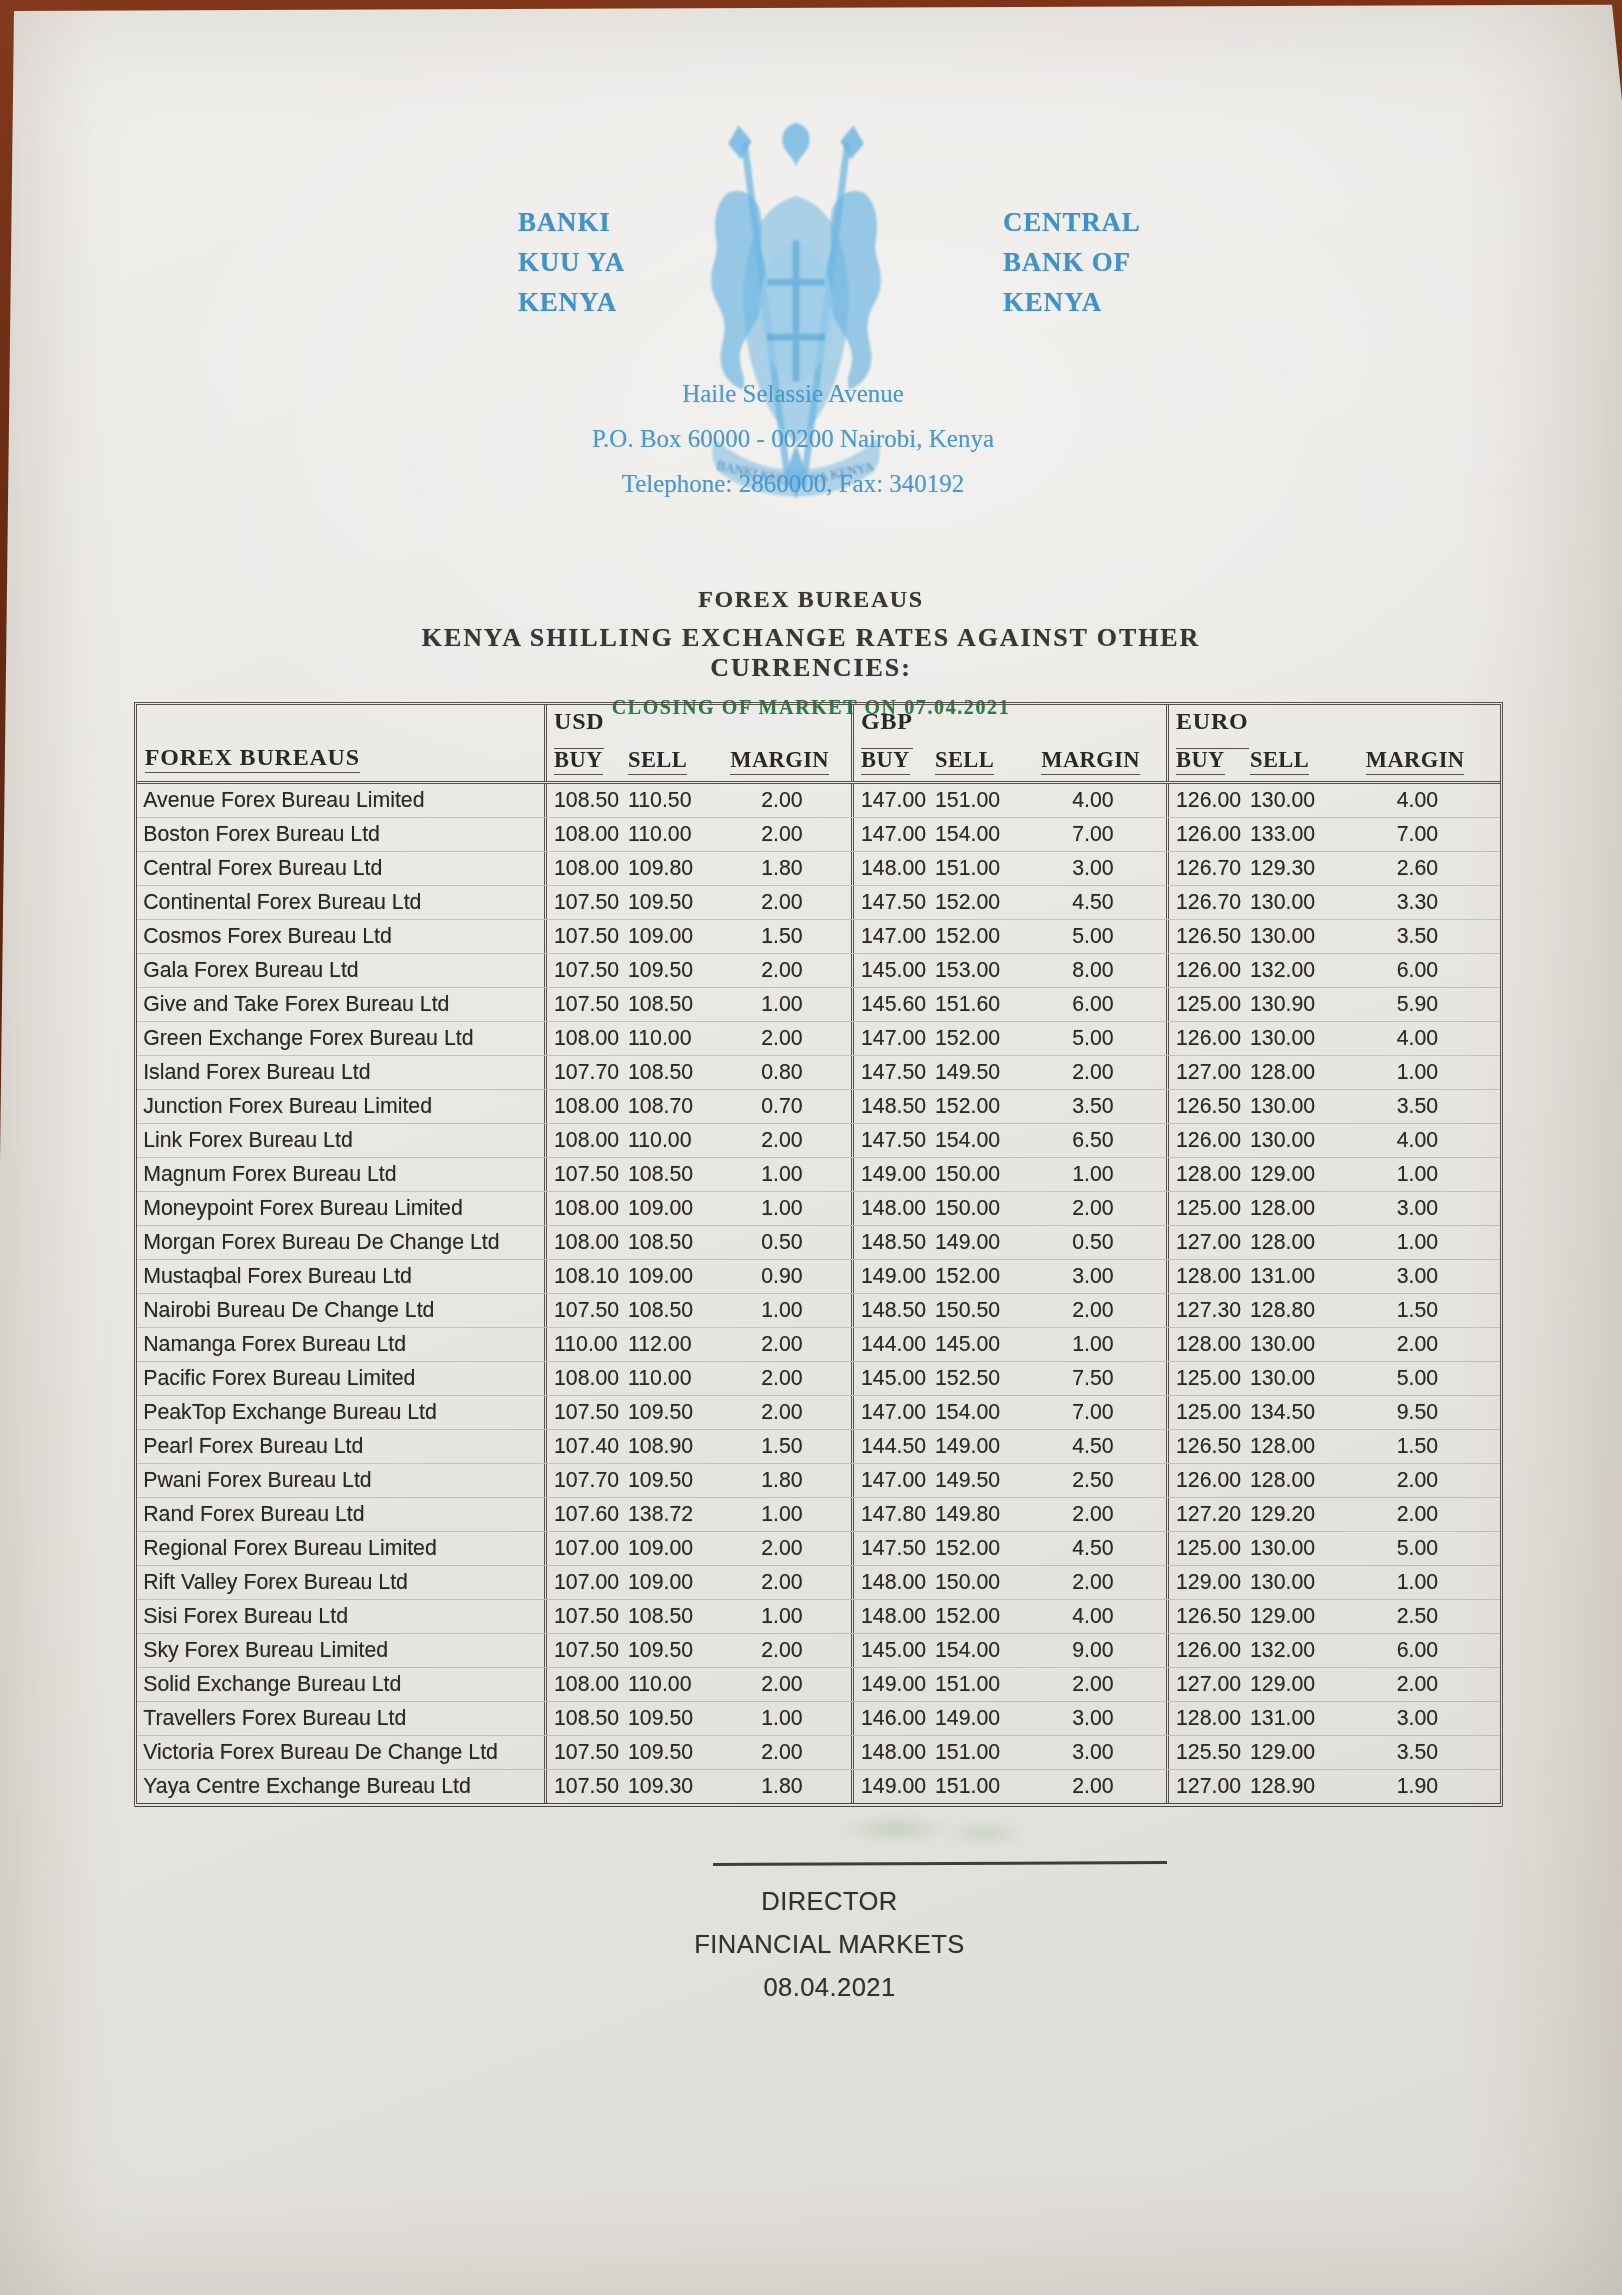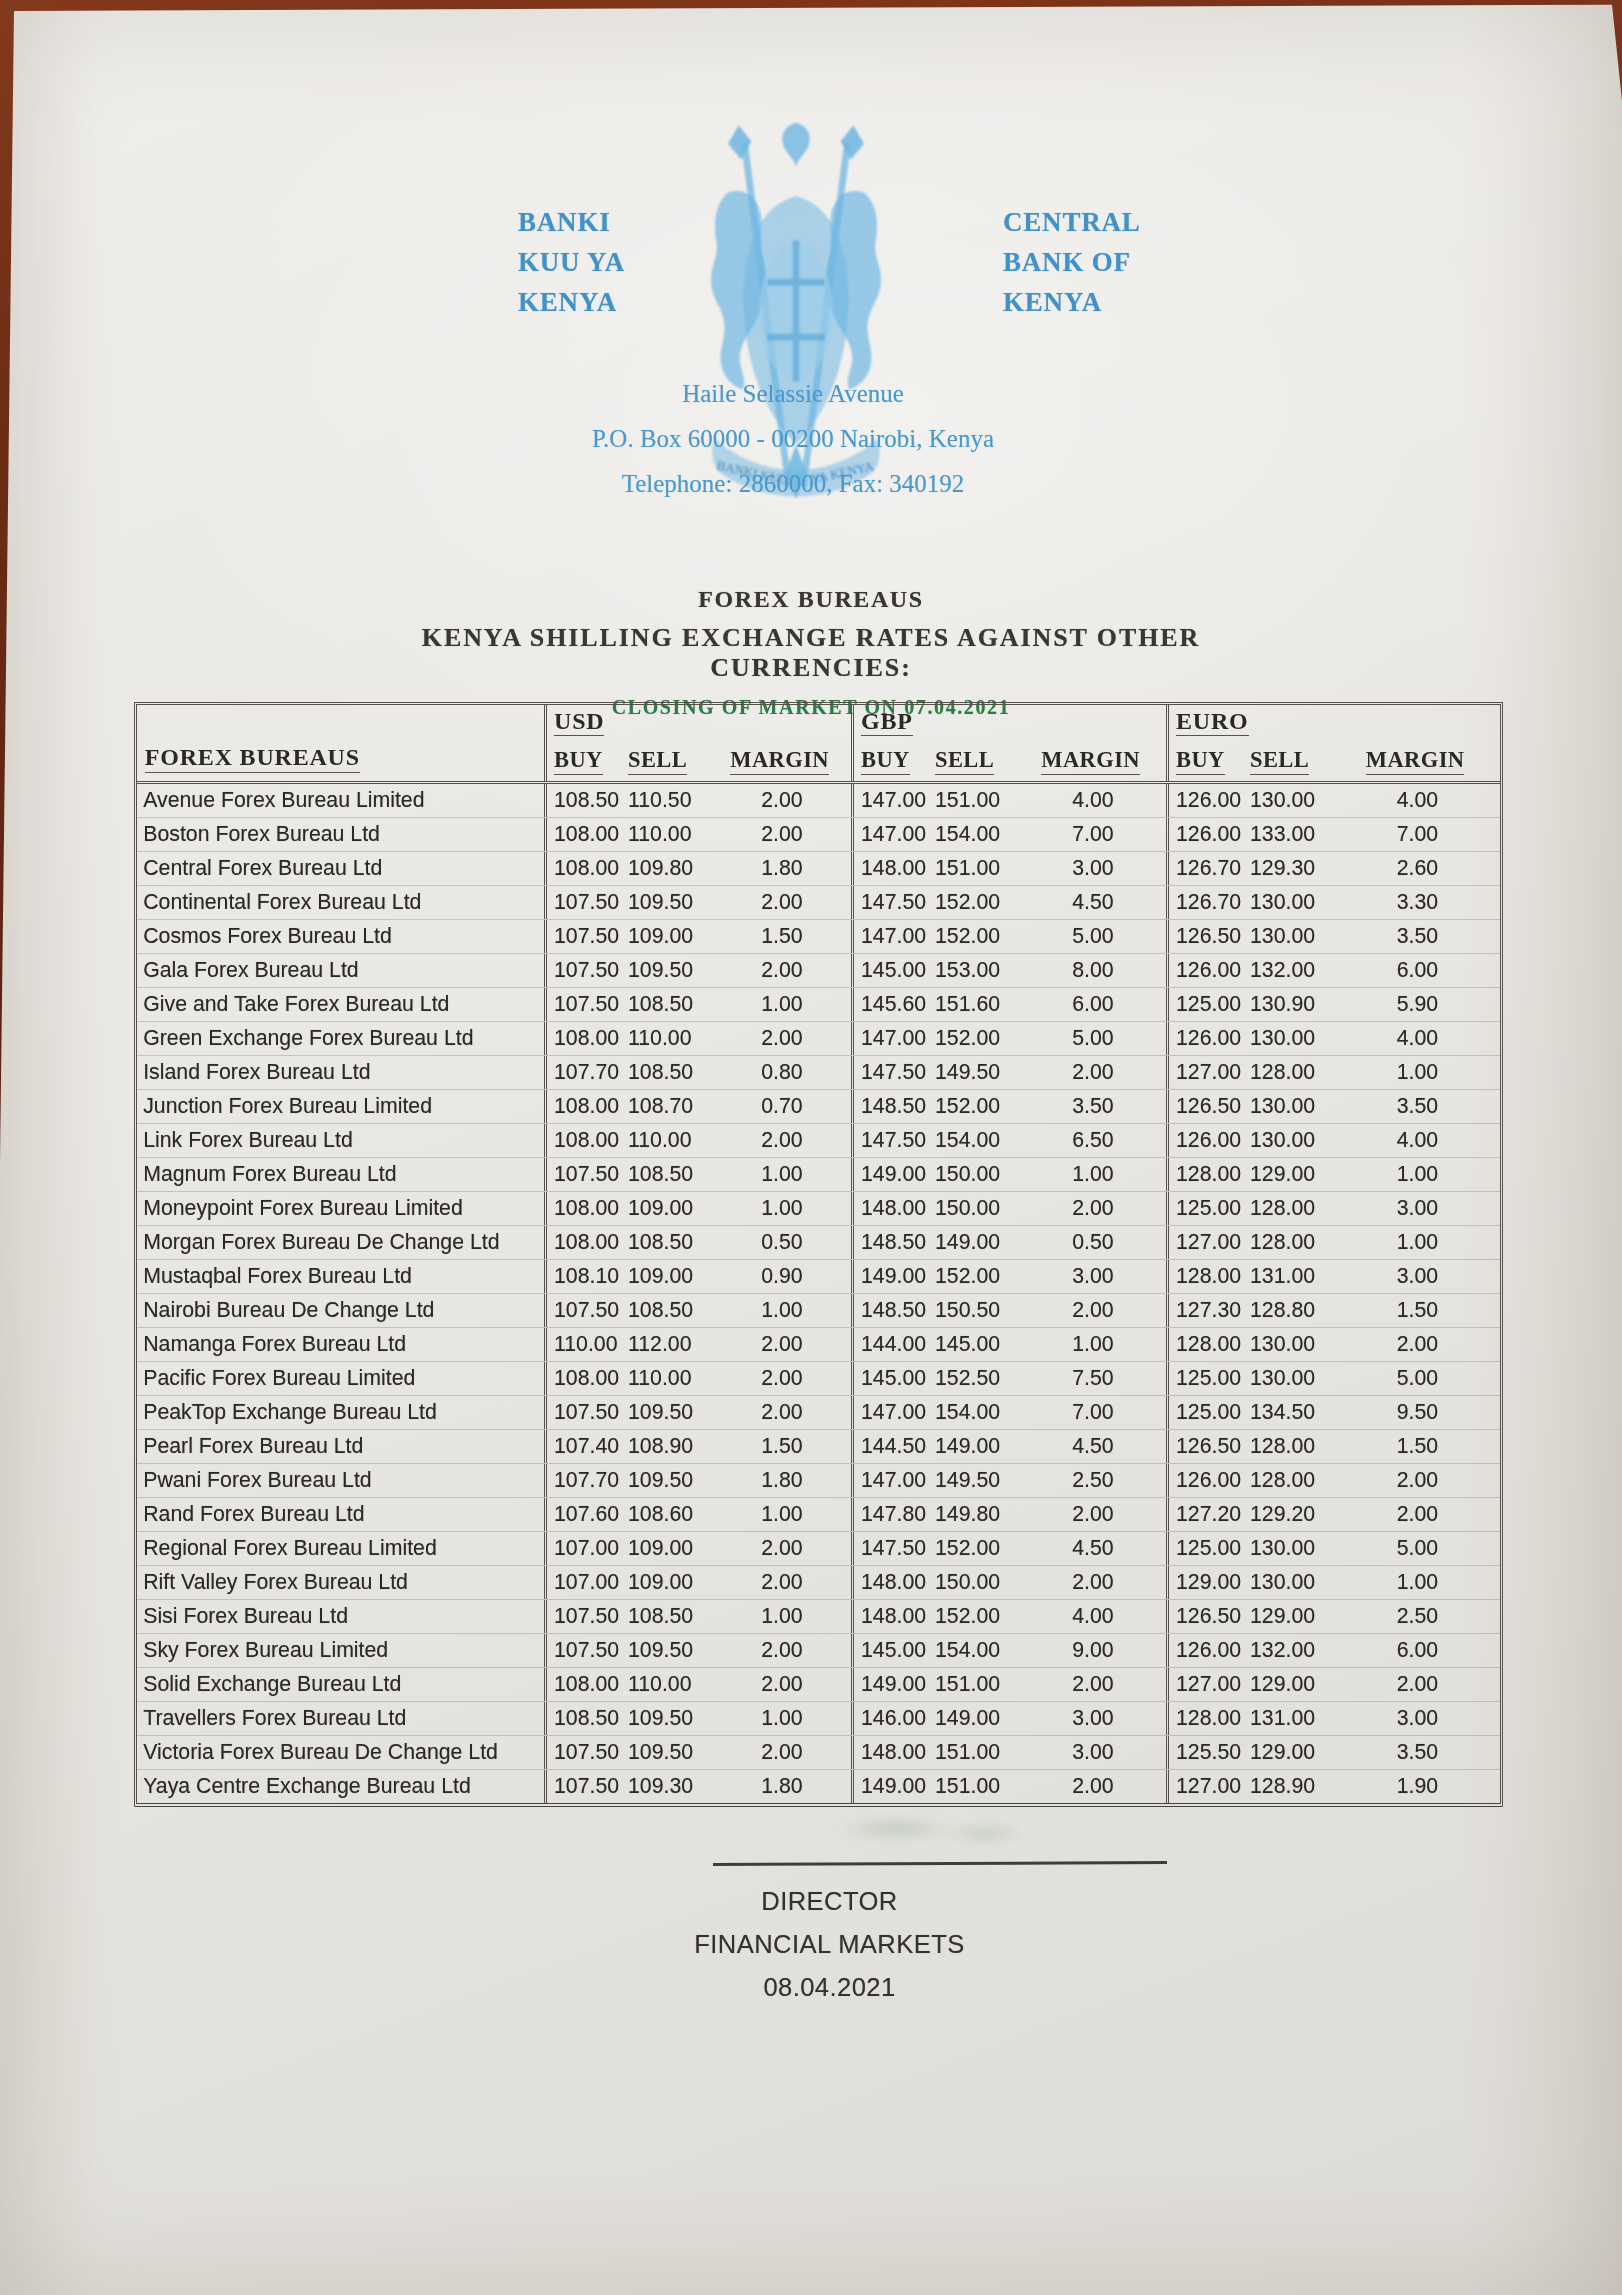--- a/index.html
+++ b/index.html
@@ -39,21 +39,21 @@
     border:3.9px double #53514a;border-bottom:4.7px double #45443e;
     color:#2b2925;
   }
   .thead{display:grid;grid-template-columns:407px 307px 315px 1fr;border-bottom:3.9px double #53514a;}
   .hname{display:flex;align-items:flex-end;padding:0 0 7.8px 7.8px;}
   .hname span{font-family:"Liberation Serif",serif;font-size:24px;font-weight:600;letter-spacing:0.8px;
     border-bottom:1.6px solid #55534c;padding-bottom:1.6px;}
   .hgroup{border-left:3.9px double #53514a;padding-top:3.1px;}
   .hcur{height:39px;padding-left:7px;}
   .hcur span{font-family:"Liberation Serif",serif;font-size:24px;font-weight:600;letter-spacing:0.8px;
-    border-bottom:1.6px solid #55534c;padding-bottom:1px;}
+    border-bottom:1.6px solid #55534c;padding-bottom:14px;}
   .hsub{display:grid;grid-template-columns:74px 85px 1fr;padding:0 4.7px 6.2px 7px;align-items:end;text-align:center;}
   .hsub span{font-family:"Liberation Serif",serif;font-size:22.5px;font-weight:600;letter-spacing:0.4px;
     justify-self:start;border-bottom:1.6px solid #55534c;padding-bottom:0.8px;}
   .hsub span:nth-child(3){justify-self:center;}
 
   .trow{display:grid;grid-template-columns:407px 307px 315px 1fr;height:33px;
     border-bottom:0.8px solid rgba(112,110,102,.30);}
   .trow:last-child{border-bottom:none;}
   .cell{overflow:hidden;white-space:nowrap;}
   .cell.name{padding-left:6.2px;font-size:21.3px;line-height:33px;color:#2b2925;
@@ -542,21 +542,21 @@
         <div class="cell group">
           <span class="v buy">126.00</span>
           <span class="v sell">128.00</span>
           <span class="v margin">2.00</span>
         </div>
       </div>
       <div class="trow">
         <div class="cell name">Rand Forex Bureau Ltd</div>
         <div class="cell group">
           <span class="v buy">107.60</span>
-          <span class="v sell">108.60</span>
+          <span class="v sell">138.72</span>
           <span class="v margin">1.00</span>
         </div>
         <div class="cell group">
           <span class="v buy">147.80</span>
           <span class="v sell">149.80</span>
           <span class="v margin">2.00</span>
         </div>
         <div class="cell group">
           <span class="v buy">127.20</span>
           <span class="v sell">129.20</span>

